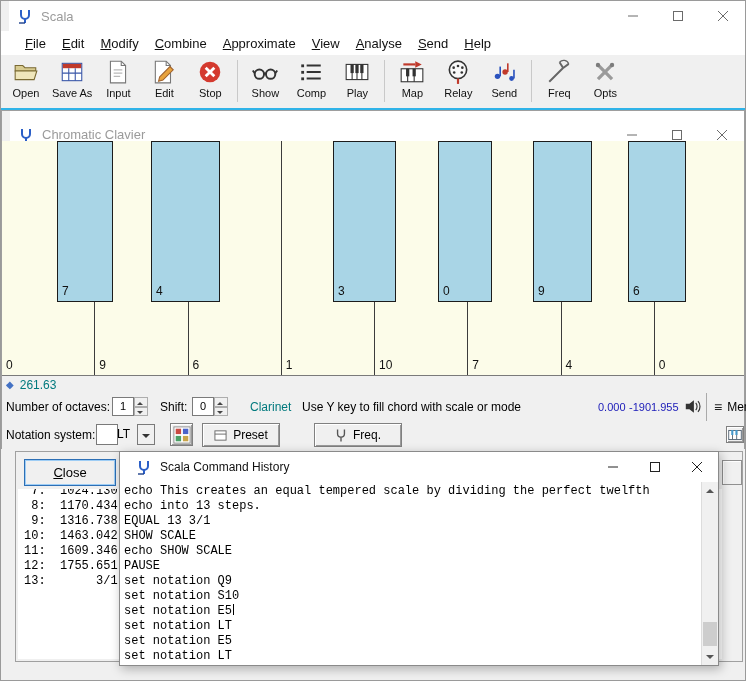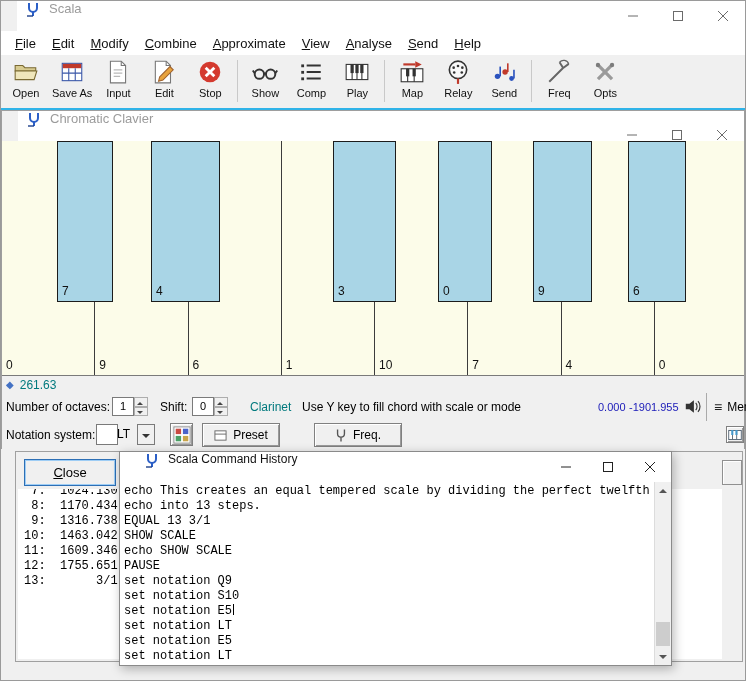--- a/index.html
+++ b/index.html
@@ -1,30 +1,30 @@
 <!DOCTYPE html>
 <html><head>
 <meta charset="utf-8">
 <style>
   *{margin:0;padding:0;box-sizing:border-box}
   html,body{width:746px;height:681px}
   body{font-family:"Liberation Sans",sans-serif;background:#f0f0f0;position:relative;overflow:hidden;color:#000}
   .canvas{position:absolute;inset:0;background:#f0f0f0;border:1px solid #9a9a9a}
 
-  .titlebar{position:absolute;left:16px;right:0;background:#fff;display:flex;}
+  .titlebar{position:absolute;left:8px;right:0;background:#fff;display:flex;align-items:center}
   .main-titlebar{top:0;height:30px}
   .app-icon{width:16px;height:16px;margin-left:8px;flex:0 0 16px}
   .app-icon svg{width:16px;height:16px}
   .title-text{margin-left:8px;font-size:13px;color:#9b9b9b;white-space:nowrap}
   .winbtns{margin-left:auto;display:flex;height:100%}
   .winbtn{width:45px;height:100%;display:flex;align-items:center;justify-content:center;color:#6b6b6b}
   .winbtn svg{width:10px;height:10px}
   .winbtn.dark{color:#222}
 
-  .menubar{position:absolute;top:30px;left:0;right:0;height:24px;background:#fff;display:flex;align-items:center;padding-left:6px}
+  .menubar{position:absolute;top:30px;left:0;right:0;height:24px;background:#fff;display:flex;align-items:center;padding-left:16px}
   .menu-item{display:inline-block;font-size:13px;color:#111;padding:3px 8px}
   .menu-item::first-letter{text-decoration:underline}
 
   .toolbar{position:absolute;top:54px;left:0;right:0;height:63px;background:#f0f0f0;display:flex;align-items:flex-start;padding:3px 2px 0 2px}
   .tbtn{min-width:46px;display:flex;flex-direction:column;align-items:center;padding:1px 3px}
   .ticon{width:26px;height:26px}
   .ticon svg{width:26px;height:26px;display:block}
   .tlabel{font-size:11px;color:#111;margin-top:2px;white-space:nowrap}
   .tsep{width:1px;background:#c9c9c9;height:42px;margin:2px 4px 0 4px}
 
@@ -66,21 +66,21 @@
 
   .scale-dialog{position:absolute;left:14px;top:450px;width:728px;height:211px;background:#f0f0f0;border:1px solid #a0a0a0}
   .close-btn{position:absolute;left:8px;top:7px;width:92px;height:27px;background:#f0f0f0;border:1px solid #2d6fb5;box-shadow:inset 0 0 0 1px #9ecdf5;font-family:"Liberation Sans",sans-serif;font-size:13px;color:#000;display:flex;align-items:center;justify-content:center}
   .close-btn span{display:block}
   .close-btn span::first-letter{text-decoration:underline}
   .side-btn{position:absolute;left:706px;top:8px;width:20px;height:25px;background:#f0f0f0;border:1px solid #909090;box-shadow:inset 1px 1px 0 #fff}
   .scale-list{position:absolute;left:2px;top:37px;right:20px;bottom:2px;background:#fff;overflow:hidden;font-family:"Liberation Mono",monospace;font-size:12px;line-height:15px;padding-left:6px;color:#000}
   .srow{white-space:pre}
   .srow:first-child{margin-top:-5px}
 
-  .history{position:absolute;left:118px;top:450px;width:553px;height:215px;background:#fff;border:1px solid #8a8a8a;box-shadow:2px 3px 10px rgba(0,0,0,.28)}
+  .history{position:absolute;left:118px;top:450px;width:600px;height:215px;background:#fff;border:1px solid #8a8a8a;box-shadow:2px 3px 10px rgba(0,0,0,.28)}
   .hist-titlebar{top:0;height:30px}
   .hist-title{margin-left:8px;font-size:12px;color:#111;white-space:nowrap}
   .hist-body{position:absolute;top:30px;left:0;right:17px;bottom:0;background:#fff;overflow:hidden;font-family:Liberation Mono, monospace;font-size:12px;line-height:15px;padding:2px 0 0 4px}
   .hline{white-space:pre}
   .caret{display:inline-block;width:1px;height:11px;background:#000;margin-left:1px;vertical-align:-1px}
   .vscroll{position:absolute;top:30px;right:0;bottom:0;width:17px;background:#f0f0f0;border-left:1px solid #dcdcdc}
   .sarrow{position:absolute;left:0;width:16px;height:17px;background:#f0f0f0;display:flex;align-items:center;justify-content:center}
   .sarrow.up{top:0}
   .sarrow.down{bottom:0}
   .sarrow i{width:0;height:0;border:4px solid transparent}

